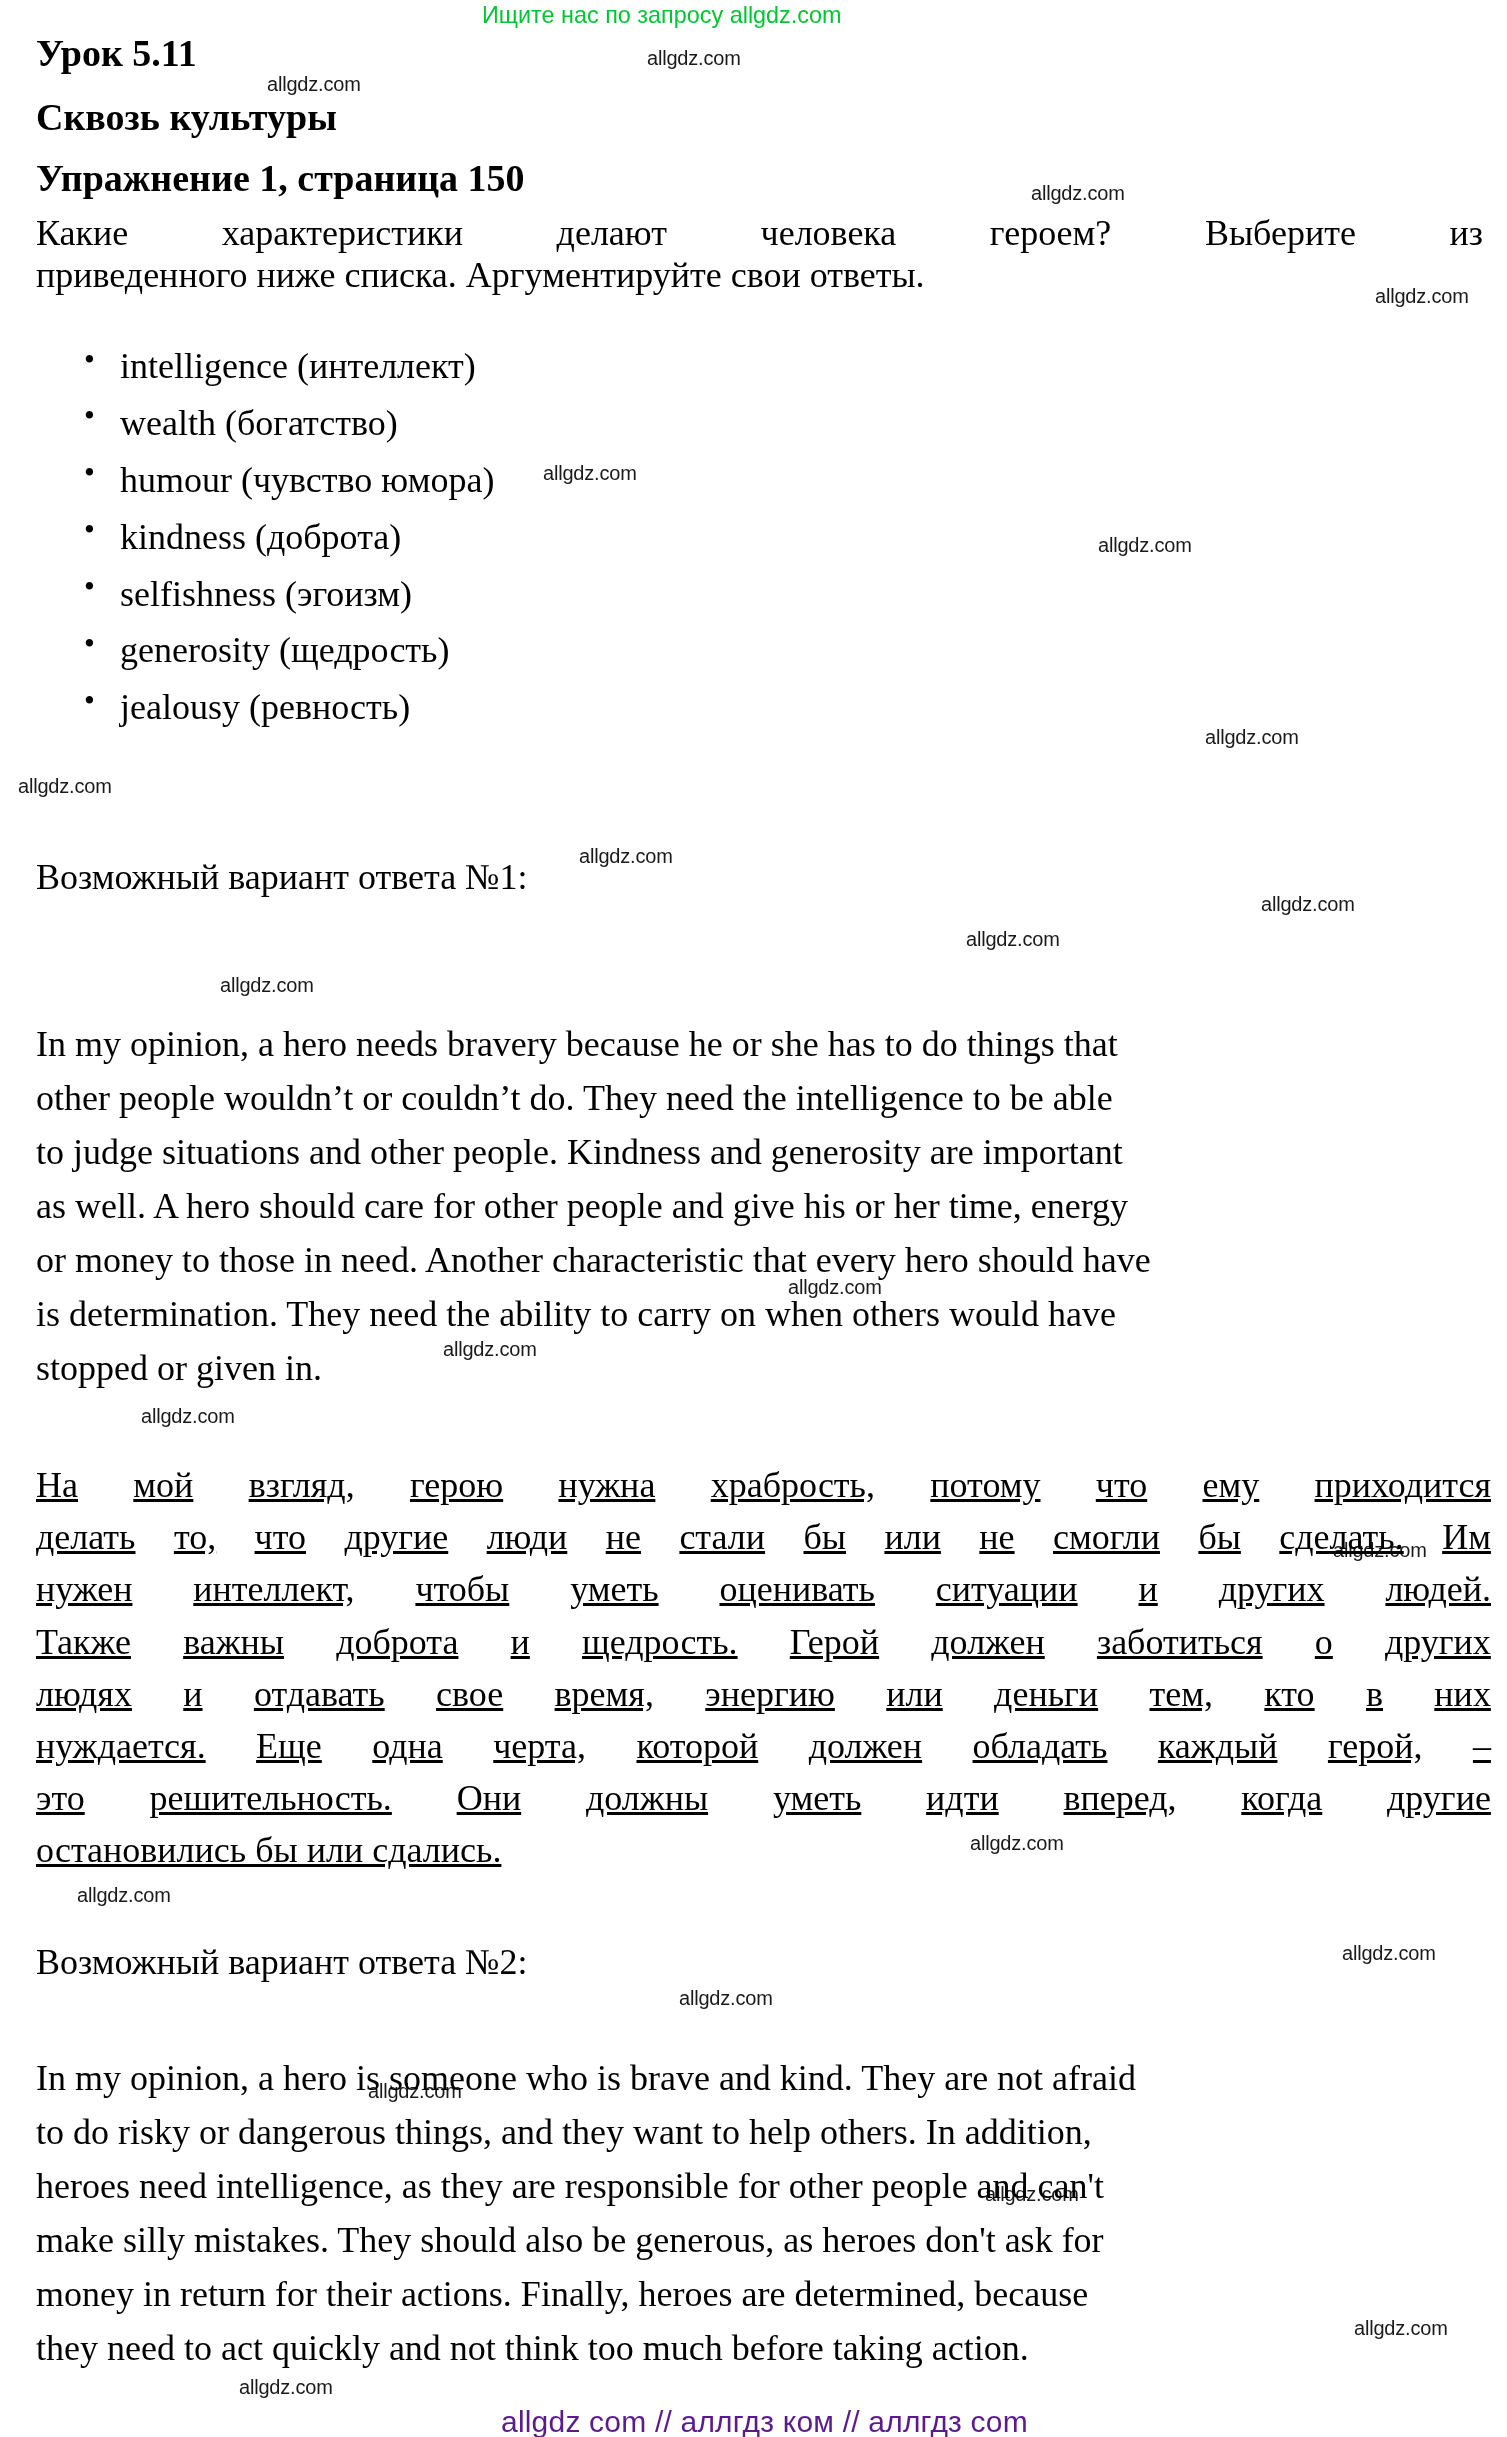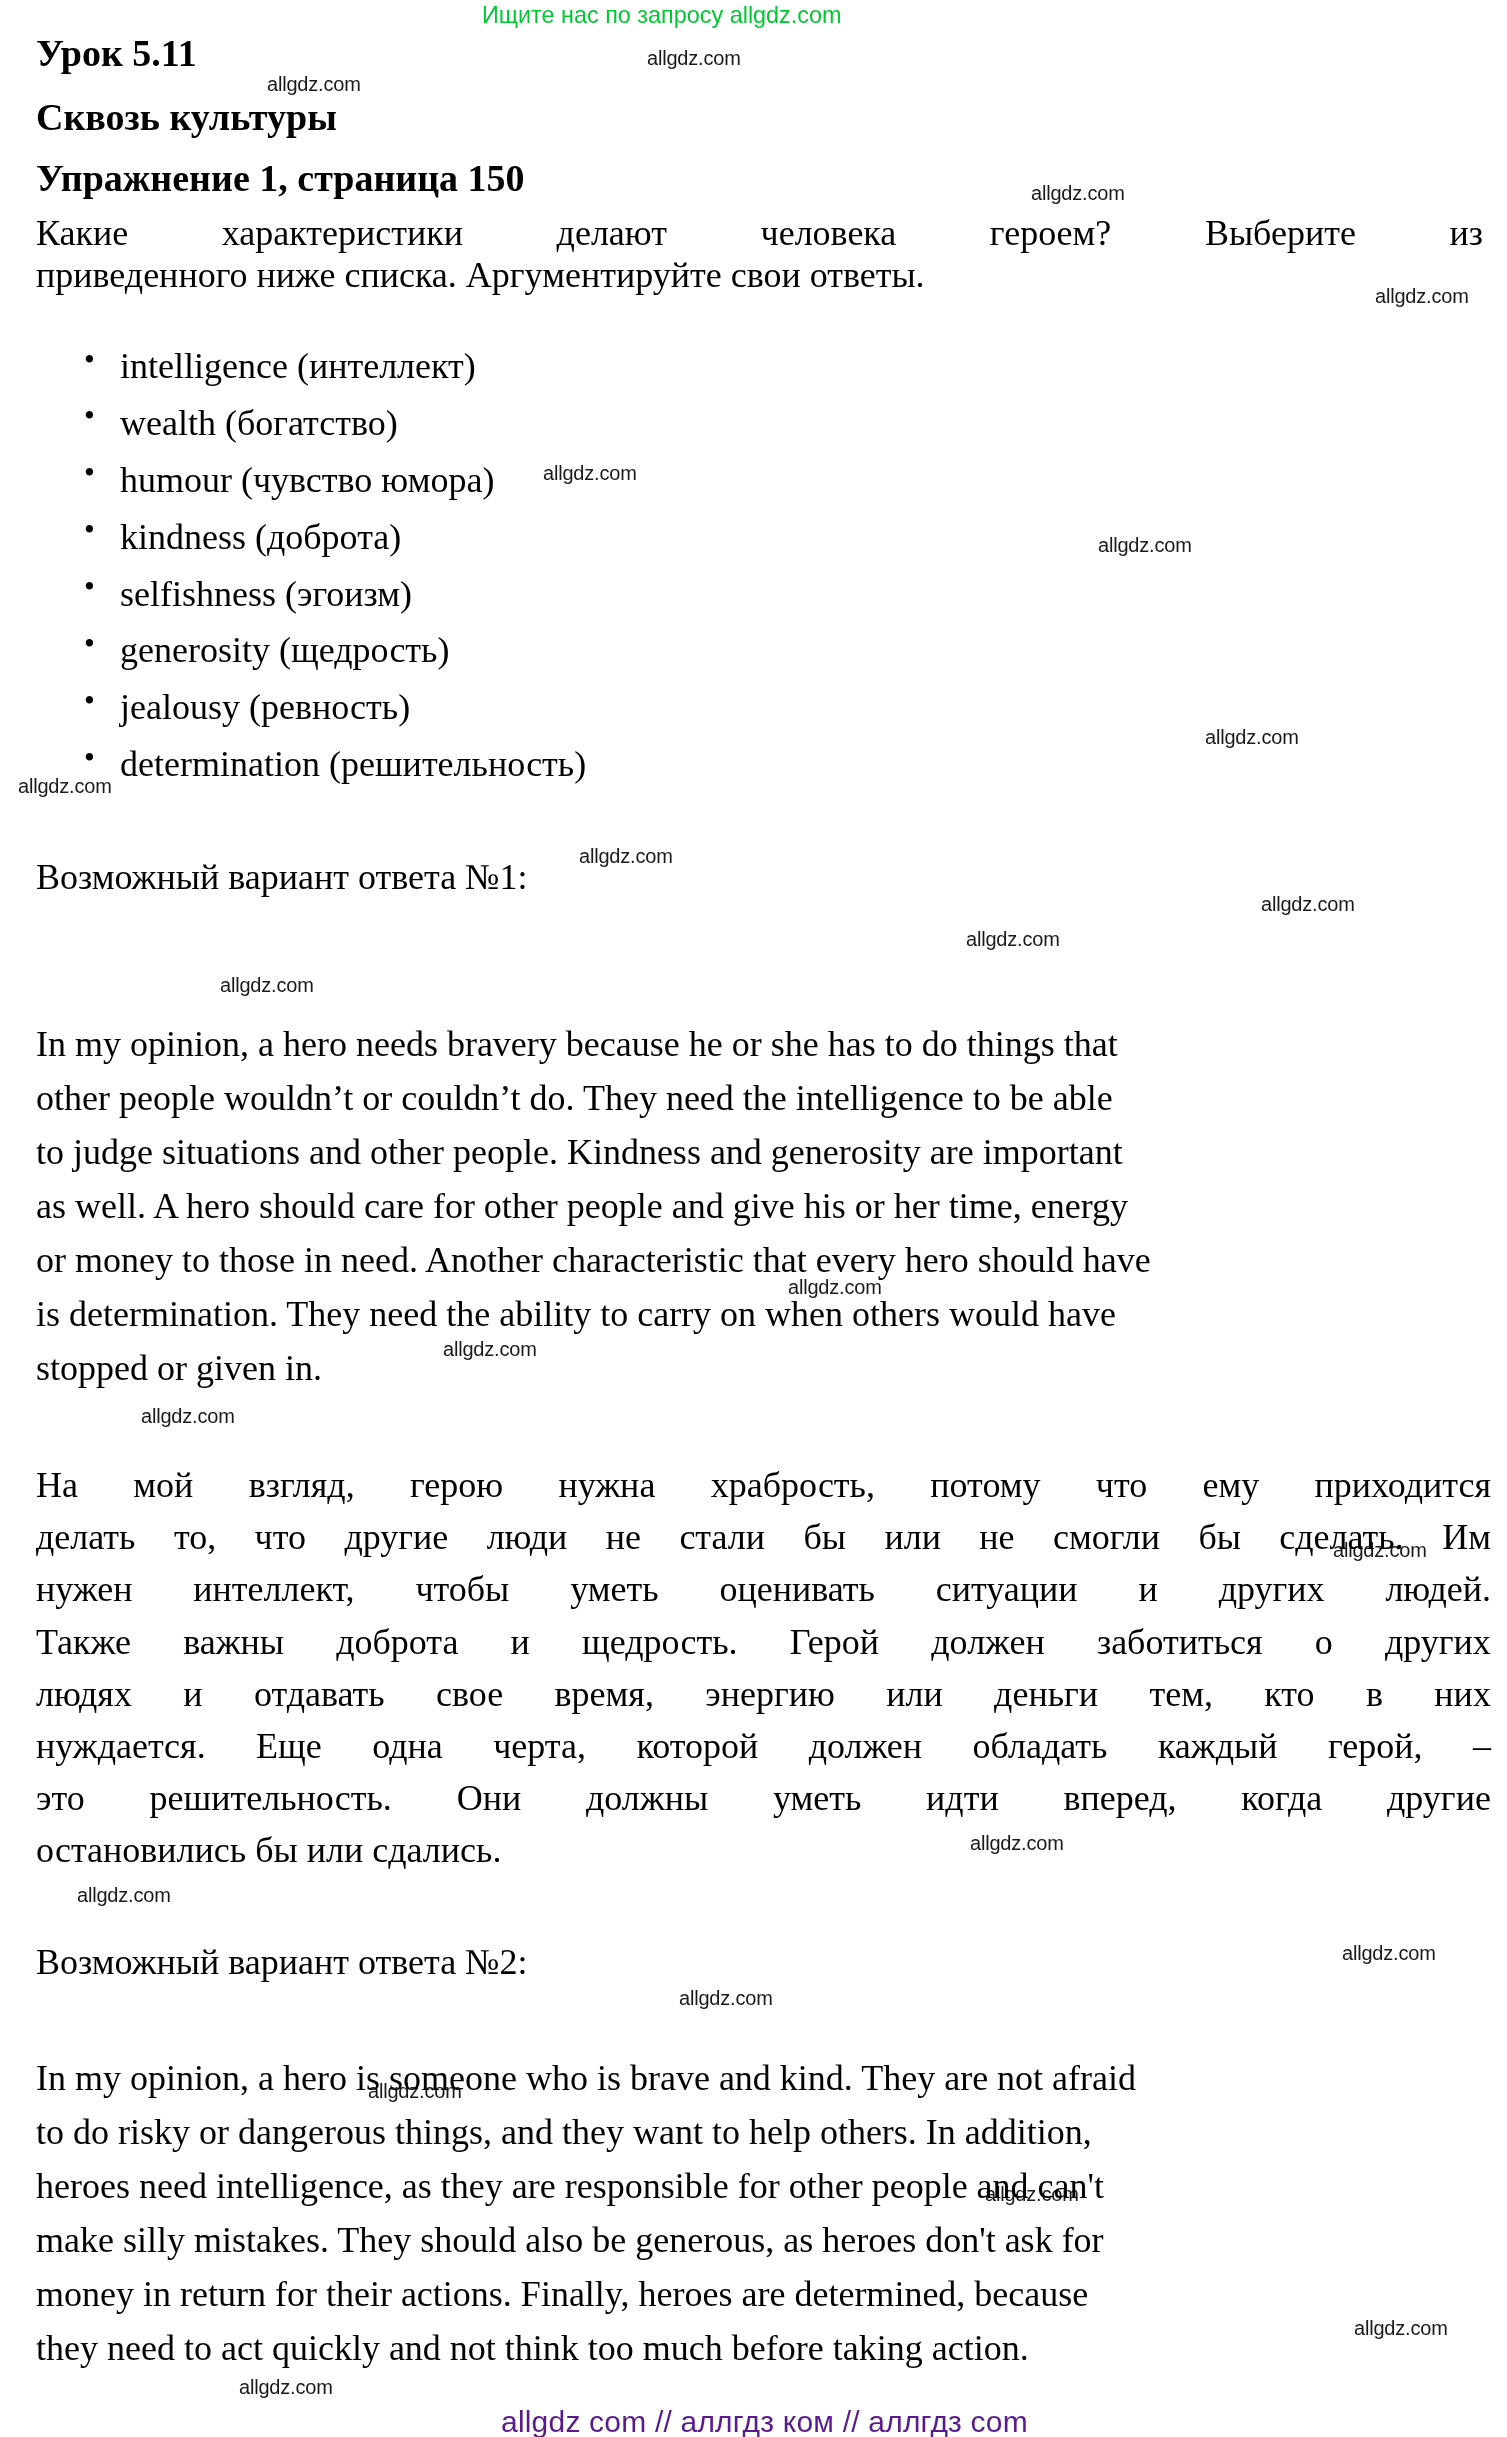--- a/index.html
+++ b/index.html
@@ -154,21 +154,21 @@
     display: flex;
     justify-content: space-between;
     white-space: nowrap;
   }
   .para .just > span { display: inline-block; }
 
   #para-en-1 { top: 996px; margin-top: 21px; }
   #para-ru-1 { top: 1459px; }
   #para-en-2 { top: 2051px; }
 
-  .para-ru .ln, .para-ru .just { line-height: 1.45; }
+  .para-ru .ln, .para-ru .just { line-height: 1.45; text-decoration: underline; }
 </style>
 </head>
 <body>
 
 <div class="page">
 
   <div>
     <div class="wm-green" style="left:482px; top:1.6px;">Ищите нас по запросу allgdz.com</div>
 
     <div class="wm" style="left:647px; top:47px;">allgdz.com</div>
@@ -219,21 +219,20 @@
     </div>
 
     <ul class="traits" id="trait-list">
         <li>intelligence (интеллект)</li>
         <li>wealth (богатство)</li>
         <li>humour (чувство юмора)</li>
         <li>kindness (доброта)</li>
         <li>selfishness (эгоизм)</li>
         <li>generosity (щедрость)</li>
         <li>jealousy (ревность)</li>
-        <li>determination (решительность)</li>
       </ul>
 
     <div class="ans-head-1">Возможный вариант ответа №1:</div>
 
     <div class="para" id="para-en-1">
         <span class="ln">In my opinion, a hero needs bravery because he or she has to do things that</span>
         <span class="ln">other people wouldn’t or couldn’t do. They need the intelligence to be able</span>
         <span class="ln">to judge situations and other people. Kindness and generosity are important</span>
         <span class="ln">as well. A hero should care for other people and give his or her time, energy</span>
         <span class="ln">or money to those in need. Another characteristic that every hero should have</span>

